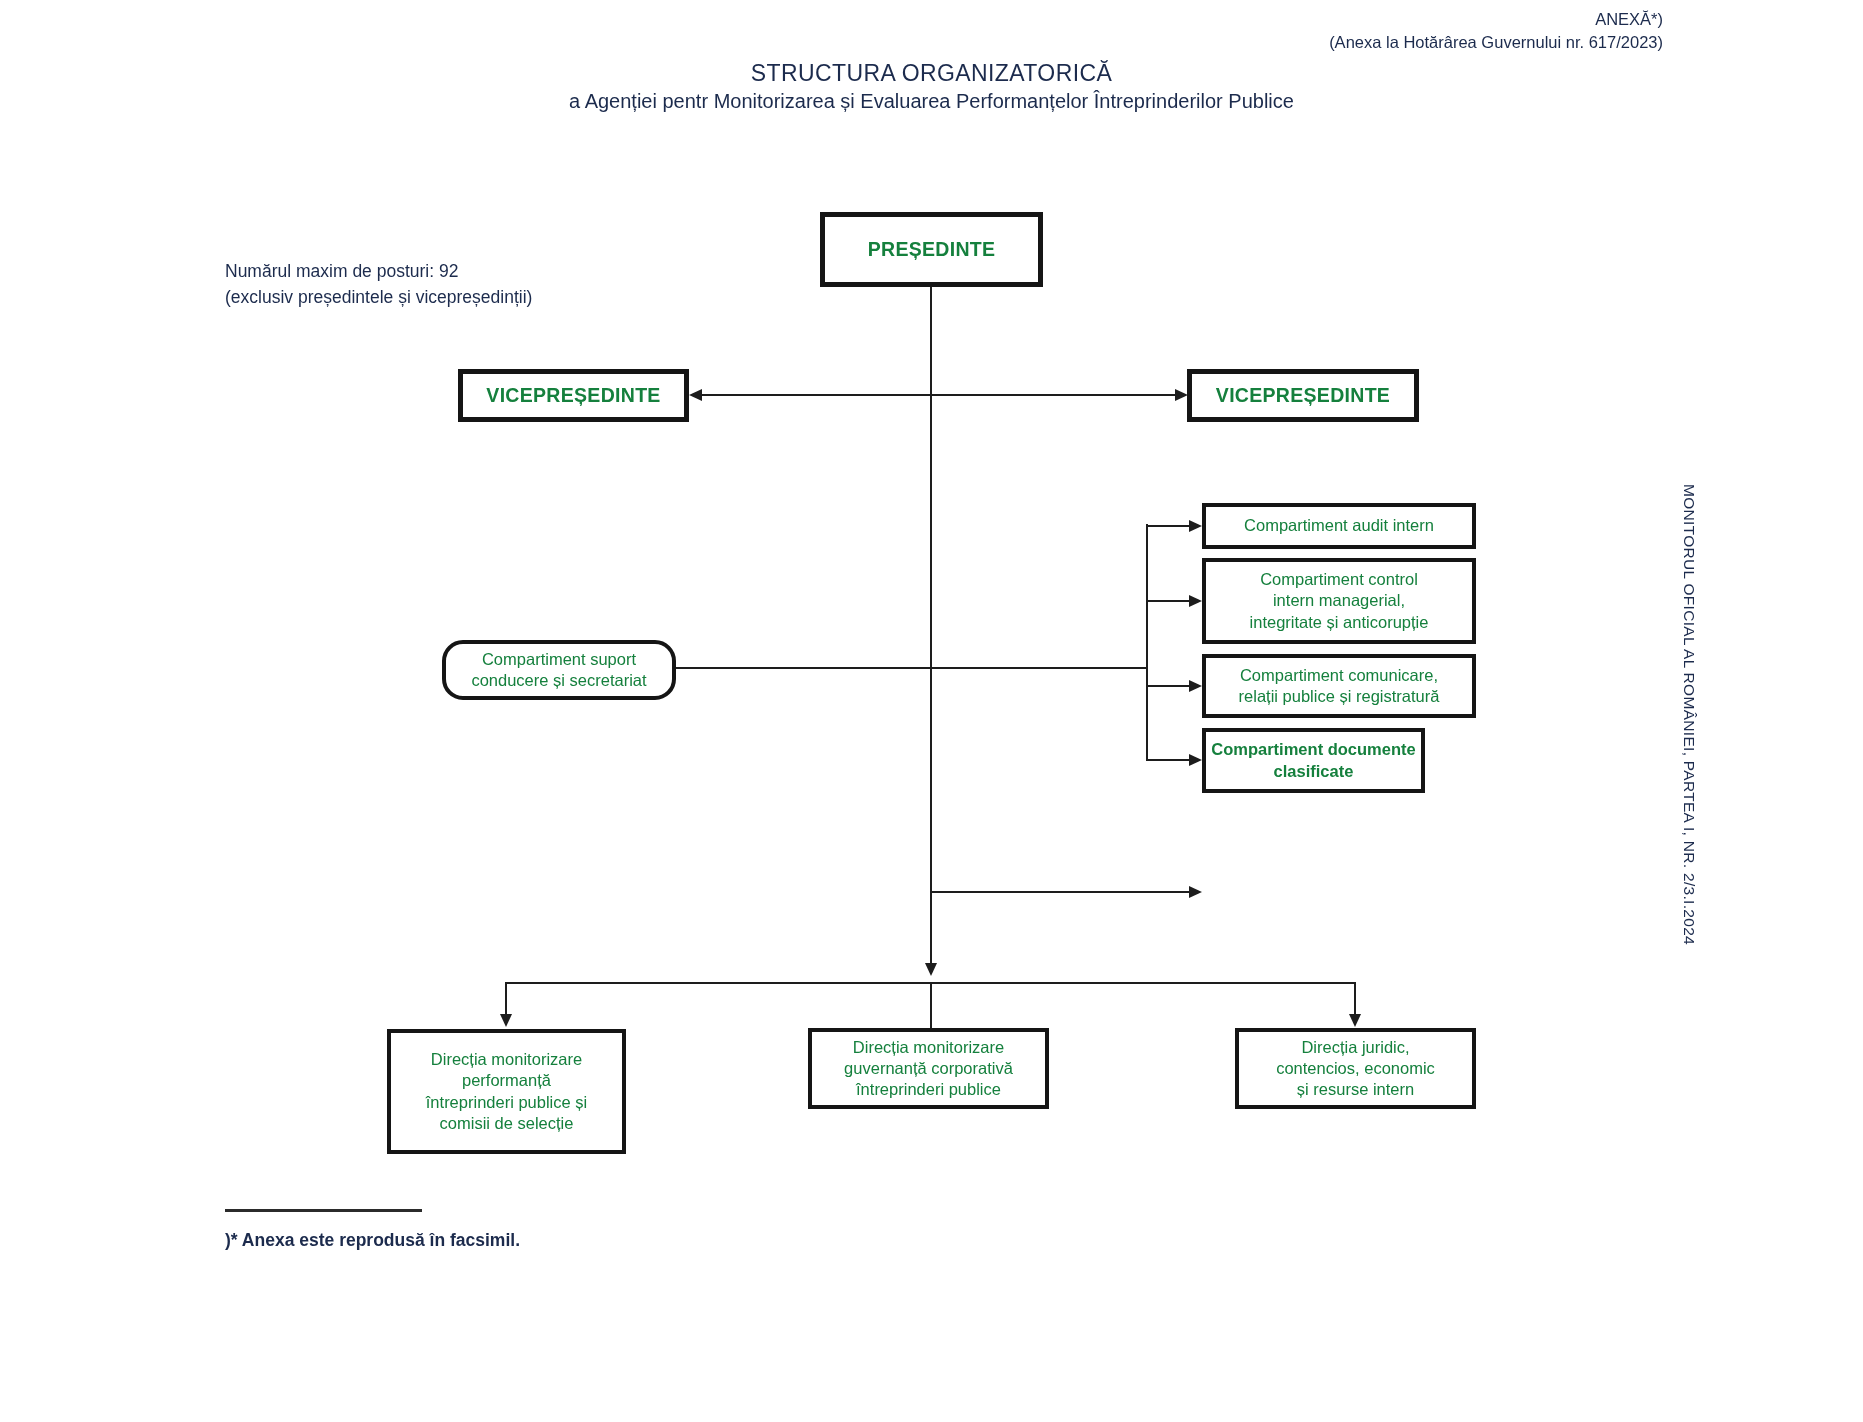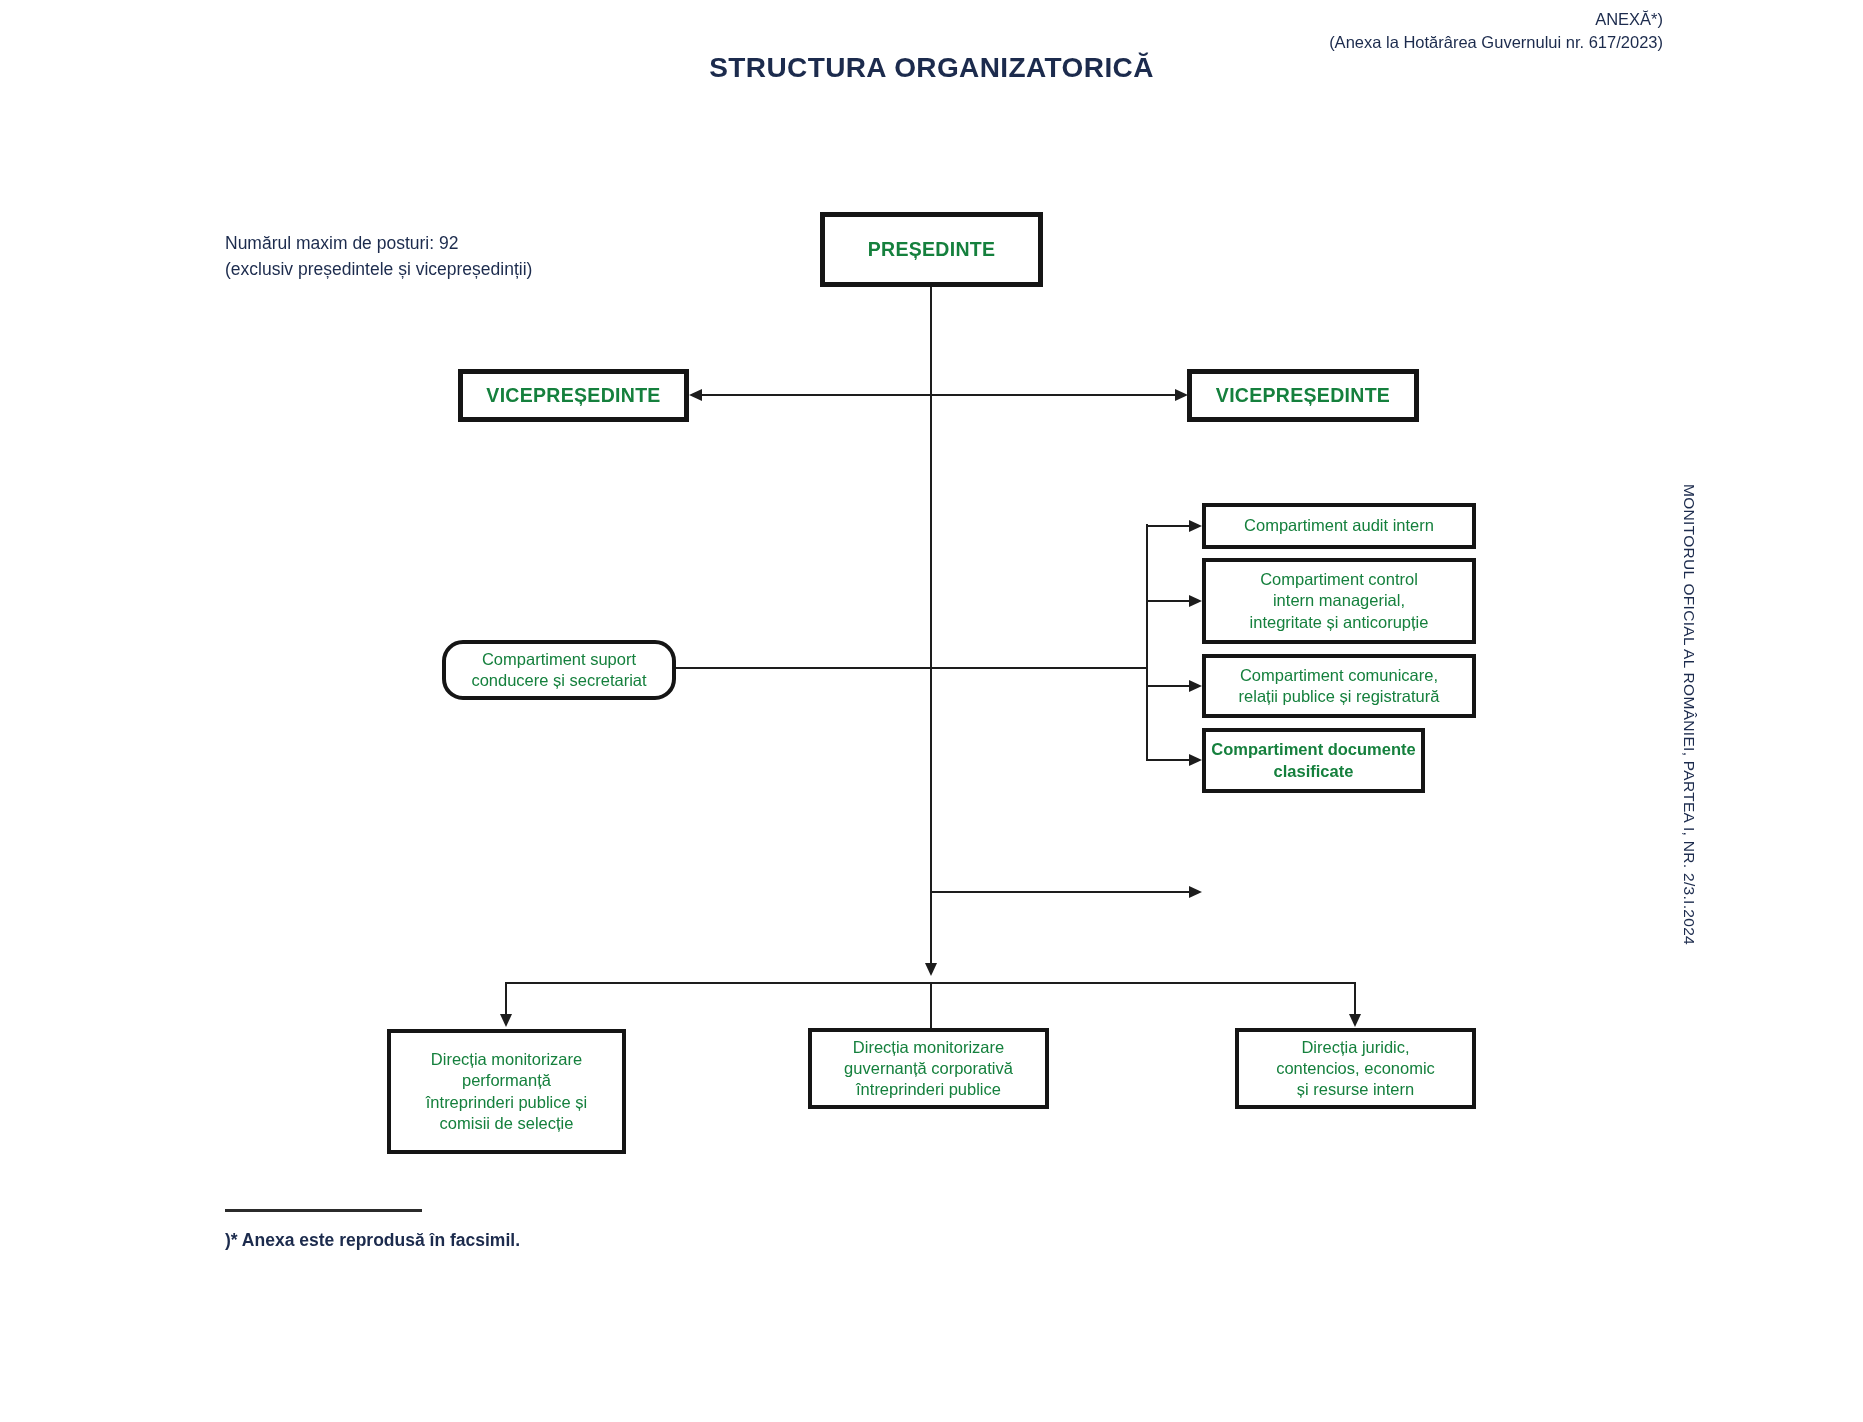--- a/index.html
+++ b/index.html
@@ -1,25 +1,25 @@
 <!DOCTYPE html>
 <html><head>
 <meta charset="utf-8">
 <style>
   html,body{margin:0;padding:0;background:#ffffff;}
   #canvas{
     position:relative;width:1863px;height:1422px;background:#ffffff;overflow:hidden;
     font-family:"Liberation Sans","DejaVu Sans",sans-serif;color:#1c2b4d;
   }
   .abs{position:absolute;}
-  .pre{white-space:pre-line;}
+  .pre{white-space:pre-line;margin-top:28px;}
 
   
   .annex-block{top:8px;right:200px;text-align:right;font-size:16.5px;line-height:1.4;}
-  .title{left:0;right:0;top:52px;text-align:center;font-size:28px;font-weight:bold;letter-spacing:.4px;}
+  .title{left:0;right:0;top:60px;text-align:center;font-size:23px;font-weight:normal;letter-spacing:.4px;}
   .subtitle{left:0;right:0;top:90px;text-align:center;font-size:20px;}
   .maxposts{left:225px;top:230px;font-size:17.5px;line-height:1.5;}
 
   
   .box{
     position:absolute;box-sizing:border-box;background:#fff;border:4px solid #151515;
     display:flex;align-items:center;justify-content:center;text-align:center;
     white-space:pre-line;color:#15803d;
   }
   .box.bold{border-width:5px;font-weight:bold;font-size:19.5px;letter-spacing:.3px;}
@@ -47,20 +47,21 @@
 <body>
 
 <div id="canvas">
 
   <div class="abs annex-block">
     <div>ANEXĂ*)</div>
     <div>(Anexa la Hotărârea Guvernului nr. 617/2023)</div>
   </div>
 
   <div class="abs title">STRUCTURA ORGANIZATORICĂ</div>
+  <div class="abs subtitle">a Agenției pentr Monitorizarea și Evaluarea Performanțelor Întreprinderilor Publice</div>
 
   <div class="abs maxposts pre">Numărul maxim de posturi: 92
 (exclusiv președintele și vicepreședinții)</div>
 
   <div class="vl" style="left:930px;top:286px;height:678px;"></div>
   <div class="arr d" style="left:925px;top:963px;"></div>
 
   <div class="hl" style="left:701px;top:394px;width:474px;"></div>
   <div class="arr l" style="left:689px;top:389px;"></div>
   <div class="arr r" style="left:1175px;top:389px;"></div>

